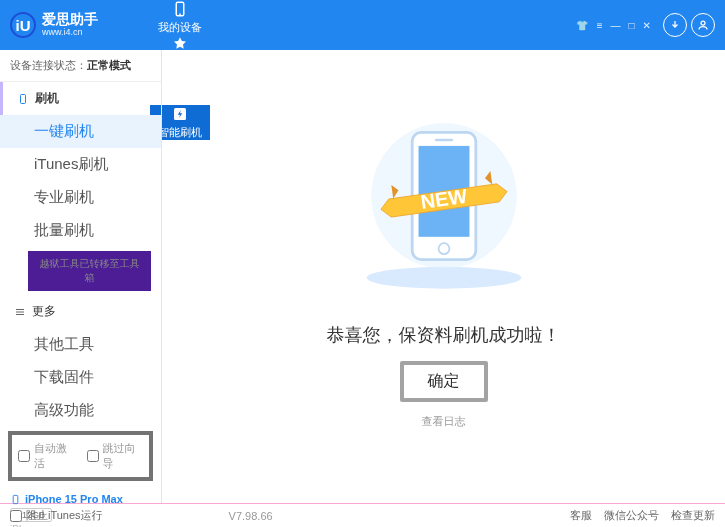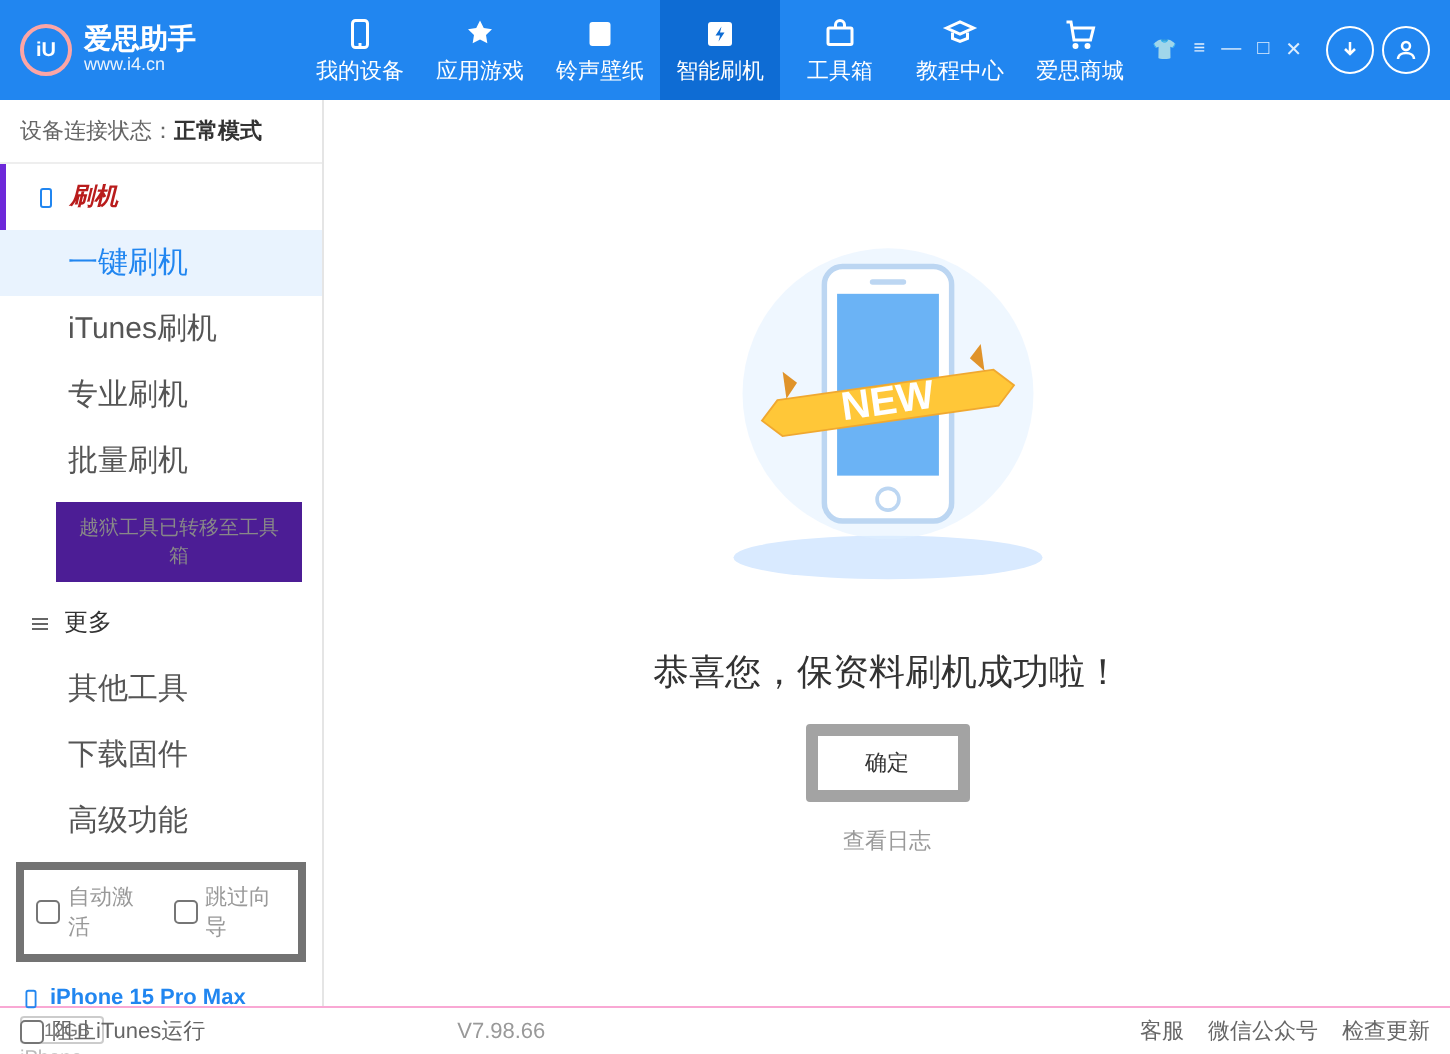--- a/index.html
+++ b/index.html
@@ -1,56 +1,56 @@
 <!DOCTYPE html>
 <html><head>
 <meta charset="utf-8">
 <style>
 * { margin: 0; padding: 0; box-sizing: border-box; font-family: "Microsoft YaHei", sans-serif; }
 body { width: 725px; height: 527px; overflow: hidden; background: #fff; }
 
 .header { height: 50px; background: #2186f0; display: flex; align-items: center; padding: 0 10px; color: #fff; }
 .logo-area { display: flex; align-items: center; min-width: 140px; }
-.logo-circle { width: 26px; height: 26px; border: 2px solid #fca5a5; border-radius: 50%; display: flex; align-items: center; justify-content: center; font-weight: bold; font-size: 10px; margin-right: 6px; }
+.logo-circle { width: 26px; height: 26px; border: 2px solid #1d4ed8; border-radius: 50%; display: flex; align-items: center; justify-content: center; font-weight: bold; font-size: 15px; margin-right: 6px; }
 .logo-text { display: flex; flex-direction: column; line-height: 1.1; }
 .logo-title { font-size: 14px; font-weight: bold; }
 .logo-url { font-size: 9px; opacity: 0.9; }
-.nav { display: flex; height: 100%; }
+.nav { display: flex; height: 100%; flex-direction: column; }
 .nav-item { width: 60px; display: flex; flex-direction: column; align-items: center; justify-content: center; cursor: pointer; font-size: 11px; gap: 2px; }
 .nav-item.active { background: #0e6cd4; }
 .nav-icon { width: 18px; height: 18px; display: flex; align-items: center; justify-content: center; }
 .header-right { margin-left: auto; display: flex; align-items: center; gap: 4px; }
 .win-controls { display: flex; gap: 8px; font-size: 10px; margin-right: 8px; }
 .win-controls span { cursor: pointer; opacity: 0.85; }
 .circle-btn { width: 24px; height: 24px; border: 1.5px solid #fff; border-radius: 50%; display: flex; align-items: center; justify-content: center; cursor: pointer; font-size: 13px; }
 
 .body-area { display: flex; height: 453px; }
 .sidebar { width: 162px; border-right: 1px solid #e5e5e5; display: flex; flex-direction: column; }
 .status-bar { padding: 8px 10px; font-size: 11px; color: #666; border-bottom: 1px solid #eee; }
 .status-bar b { color: #333; }
 .side-section { padding: 8px 14px; font-size: 12px; color: #333; display: flex; align-items: center; gap: 6px; cursor: pointer; }
-.side-section.top { border-left: 3px solid #6d28d9; color: #b91c1c; font-weight: bold; font-style: italic; }
+.side-section.top { border-left: 3px solid #c4b5fd; color: #404040; font-weight: bold; }
 .side-sub-group { margin-left: 0; }
 .side-sub { padding: 7px 10px 7px 34px; font-size: 15px; color: #555; cursor: pointer; }
 .side-sub.active { background: #e9f3fe; color: #2186f0; }
 .lock-section { color: #bbb; }
 .sub-note { margin: 4px 10px 4px 28px; padding: 6px 8px; background: #4c1d95; font-size: 10px; color: #888; text-align: center; }
 .checkbox-area { border: 4px solid #737373; margin: 4px 8px; padding: 6px; display: flex; gap: 12px; font-size: 11px; color: #999; align-items: center; }
 .chk { display: flex; align-items: center; gap: 4px; }
 .chk input { width: 12px; height: 12px; }
 .device-info { margin-top: auto; padding: 8px 10px; font-size: 11px; }
 .device-name { color: #2186f0; font-weight: bold; display: flex; align-items: center; gap: 4px; }
 .device-cap { display: inline-block; border: 1px solid #ccc; padding: 1px 6px; font-size: 9px; color: #777; margin-top: 3px; border-radius: 2px; }
 .device-type { color: #bbb; font-size: 10px; margin-top: 2px; }
 
 .main { flex: 1; display: flex; flex-direction: column; align-items: center; justify-content: center; position: relative; }
 .phone-img { position: relative; margin-top: -20px; }
 .phone-svg { display: block; }
 .success-text { margin-top: 18px; font-size: 18px; color: #333; }
-.ok-btn { margin-top: 14px; padding: 6px 24px; border: 6px solid #a3a3a3; background: #fff; font-size: 11px; color: #333; cursor: pointer; border-radius: 2px; }
+.ok-btn { margin-top: 14px; padding: 6px 24px; border: 4px solid #a3a3a3; background: #fff; font-size: 16px; color: #333; cursor: pointer; border-radius: 2px; }
 .log-link { margin-top: 12px; font-size: 11px; color: #999; cursor: pointer; }
 
 .footer { height: 24px; border-top: 1px solid #f9a8d4; display: flex; align-items: center; padding: 0 10px; font-size: 11px; color: #666; gap: 6px; }
 .footer-left { display: flex; align-items: center; gap: 4px; }
 .footer-right { margin-left: auto; display: flex; gap: 12px; }
 .footer-right span { cursor: pointer; }
 </style>
 </head>
 <body>
 

